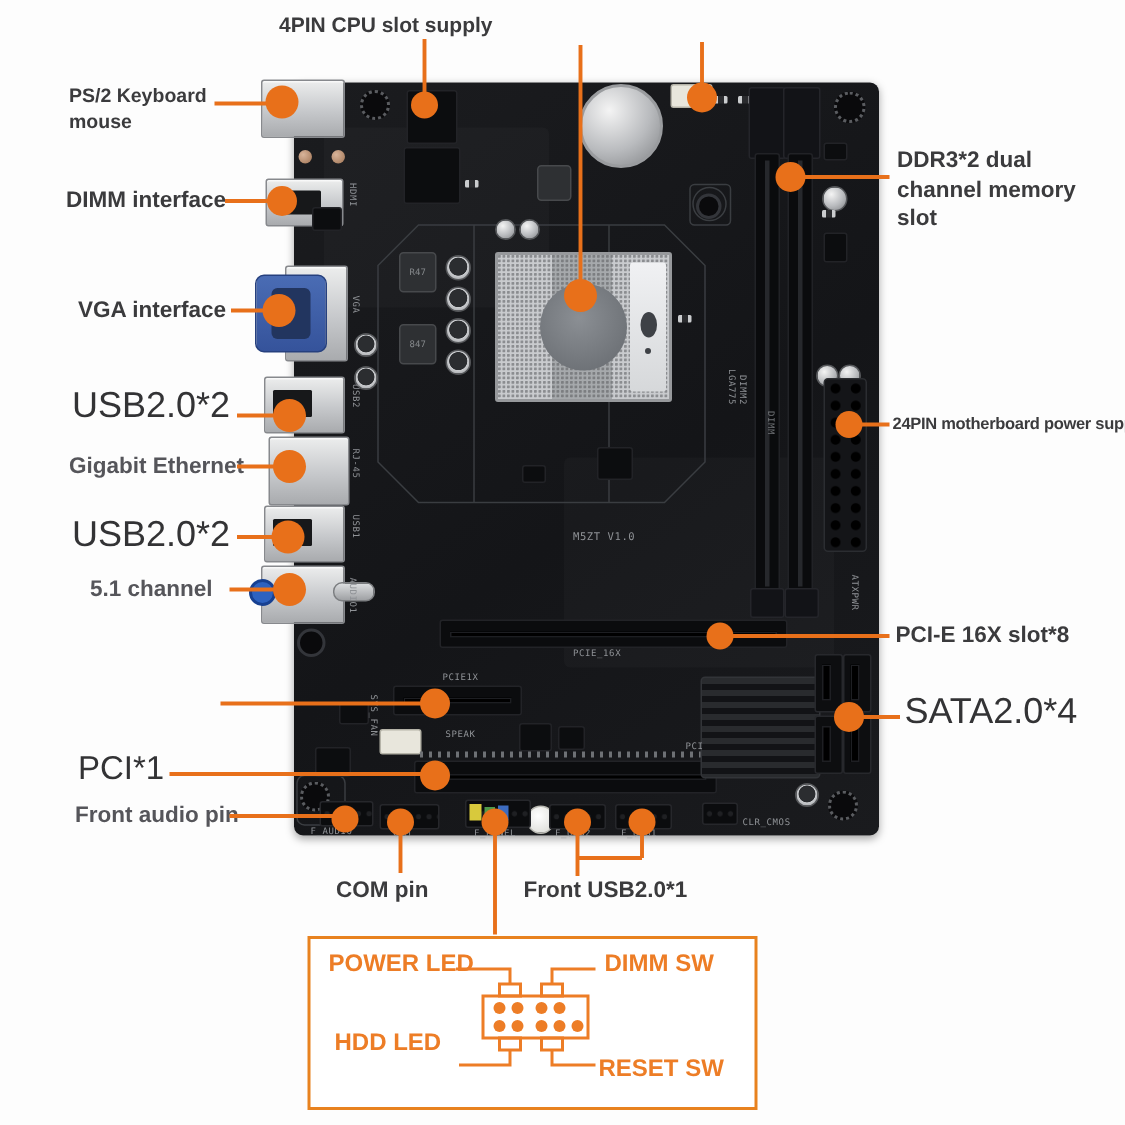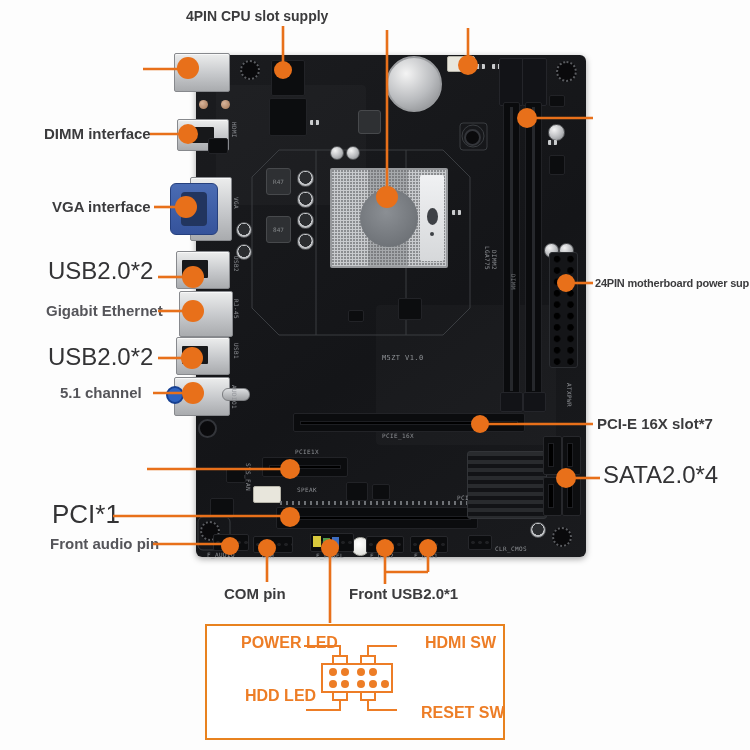--- a/index.html
+++ b/index.html
@@ -86,21 +86,21 @@
   
   .hs{position:absolute;left:467px;top:451px;width:78px;height:66px;z-index:3;border-radius:3px;
       background:repeating-linear-gradient(180deg,#292b2e 0 4px,#121316 4px 8px);border:1px solid #323438;}
 
   
   .sata{position:absolute;width:17px;height:37px;background:#0d0e10;border:1px solid #27282c;border-radius:2px;z-index:3;}
   .sata:after{content:"";position:absolute;left:4px;top:6px;width:6px;height:24px;background:#000;box-shadow:inset 0 0 0 1px #1e1f23;}
 
   
   .panel{position:absolute;left:205px;top:624px;width:296px;height:112px;border:2.5px solid #E8821F;background:#fff;z-index:5;}
-  .panel .ptxt{position:absolute;color:#ED7D26;font-size:16px;font-weight:700;white-space:nowrap;margin-left:22px;}
+  .panel .ptxt{position:absolute;color:#ED7D26;font-size:16px;font-weight:700;white-space:nowrap;}
   .panel svg{position:absolute;left:0;top:0;}
   .panel svg *{stroke:#ED7D26;fill:none;stroke-width:2;}
   .panel svg circle{fill:#ED7D26;stroke:none;}
 </style>
 </head>
 <body>
 
 <div class="stage">
 
   <div class="board">
@@ -289,38 +289,40 @@
     <path d="M530,118 H593"></path>
       <circle cx="527" cy="118" r="10"></circle>
     <path d="M567,283 H593"></path>
       <circle cx="566" cy="283" r="9"></circle>
     <path d="M482,424 H593"></path>
       <circle cx="480" cy="424" r="9"></circle>
     <path d="M568,478 H600"></path>
       <circle cx="566" cy="478" r="10"></circle>
   </svg>
 
+  <div class="lbl sm wrap" style="left:46px;top:56px;width:100px">PS/2 Keyboard mouse</div>
   <div class="lbl mid" style="left:44px;top:125px">DIMM interface</div>
   <div class="lbl mid" style="left:52px;top:198px">VGA interface</div>
   <div class="lbl big" style="left:48px;top:257px">USB2.0*2</div>
   <div class="lbl mid gray" style="left:46px;top:302px">Gigabit Ethernet</div>
   <div class="lbl big" style="left:48px;top:343px">USB2.0*2</div>
   <div class="lbl mid gray" style="left:60px;top:384px">5.1 channel</div>
-  <div class="lbl big" style="left:52px;top:499px;font-size:26px">PCI*1</div>
+  <div class="lbl big" style="left:52px;top:499px;font-size:22px">PCI*1</div>
   <div class="lbl mid gray" style="left:50px;top:535px">Front audio pin</div>
   <div class="lbl" style="left:186px;top:8px;font-size:14px">4PIN CPU slot supply</div>
+  <div class="lbl mid wrap" style="left:598px;top:97px;width:145px">DDR3*2 dual channel memory slot</div>
   <div class="lbl" style="left:595px;top:277px;font-size:11px;letter-spacing:-0.2px">24PIN motherboard power supply</div>
-  <div class="lbl mid" style="left:597px;top:415px">PCI-E 16X slot*7</div>
+  <div class="lbl mid" style="left:597px;top:415px">PCI-E 16X slot*8</div>
   <div class="lbl big" style="left:603px;top:461px">SATA2.0*4</div>
   <div class="lbl mid" style="left:224px;top:585px">COM pin</div>
   <div class="lbl mid" style="left:349px;top:585px">Front USB2.0*1</div>
 
   <div class="panel">
     <div class="ptxt" style="left:12px;top:8px">POWER LED</div>
-    <div class="ptxt" style="left:196px;top:8px">HDMI SW</div>
+    <div class="ptxt" style="left:196px;top:8px">DIMM SW</div>
     <div class="ptxt" style="left:16px;top:61px">HDD LED</div>
     <div class="ptxt" style="left:192px;top:78px">RESET SW</div>
     <svg width="296" height="112">
       <rect x="115" y="38" width="70" height="28"></rect>
       <rect x="126" y="30" width="14" height="8"></rect>
       <rect x="154" y="30" width="14" height="8"></rect>
       <rect x="126" y="66" width="14" height="8"></rect>
       <rect x="154" y="66" width="14" height="8"></rect>
       <polyline points="97,20 133,20 133,30"></polyline>
       <polyline points="190,20 161,20 161,30"></polyline>

